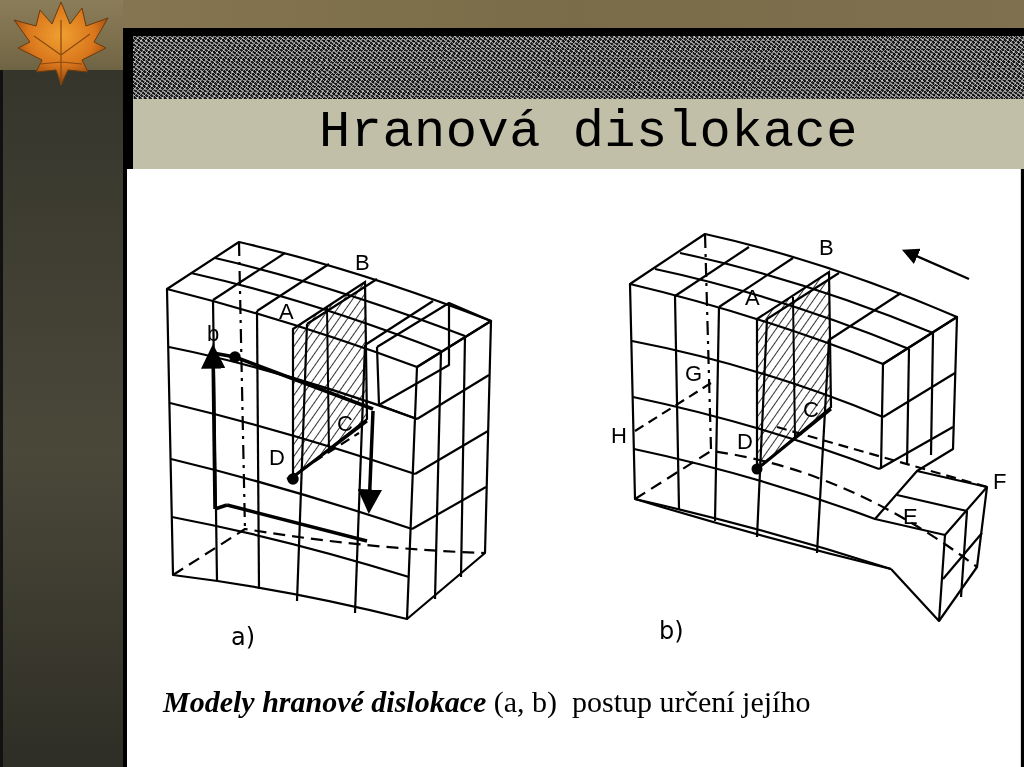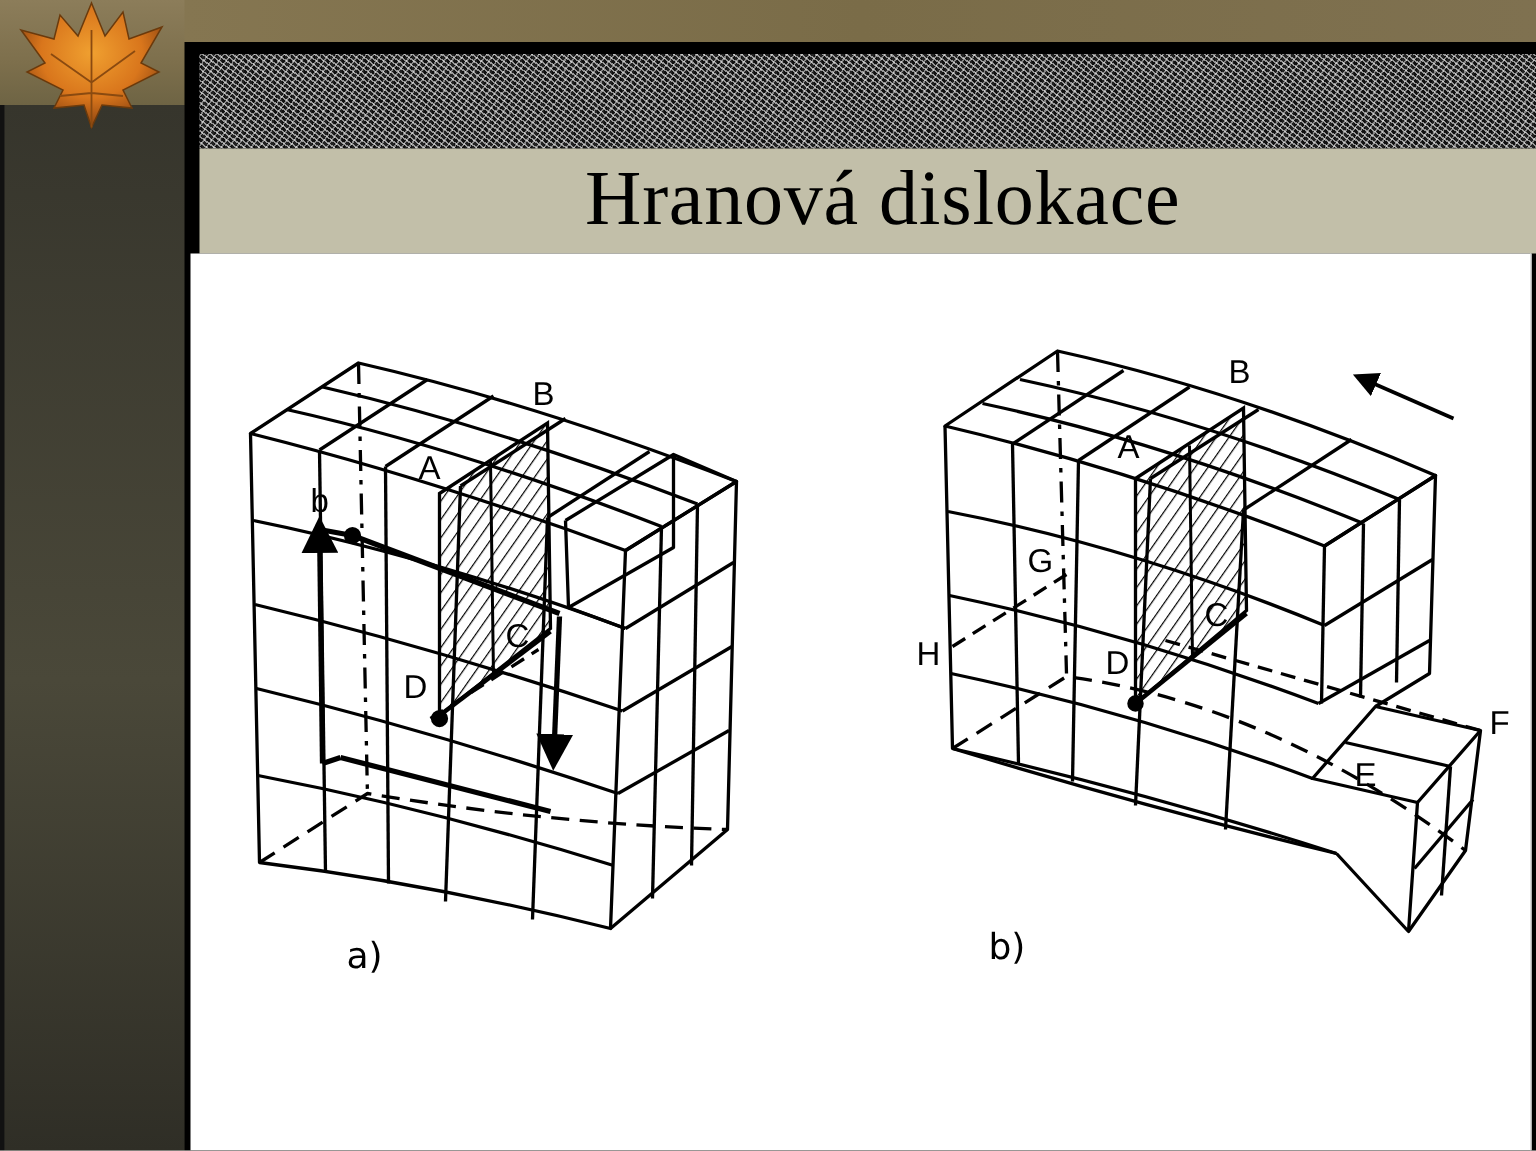--- a/index.html
+++ b/index.html
@@ -36,21 +36,21 @@
       repeating-linear-gradient(-53deg, rgba(255,255,255,0.45) 0 1px, transparent 1px 4px),
       repeating-linear-gradient(90deg, rgba(0,0,0,0.5) 0 2px, transparent 2px 5px),
       #222;
   }
   .title-band {
     position: absolute; left: 133px; top: 99px; width: 891px; height: 70px;
     background: #c2bfa9;
     display: flex; align-items: center; justify-content: center;
   }
   .title {
-    font-family: Liberation Serif, serif;
+    font-family: Liberation Mono, monospace;
     font-size: 52px; color: #000; letter-spacing: 0.5px;
     margin-left: 20px; margin-top: -4px;
   }
   .content {
     position: absolute; left: 127px; top: 169px; width: 893px; height: 598px;
     background: #fff;
     border-right: 1px solid #ddd;
   }
   .diagram { position: absolute; left: 0; top: 0; }
   .diagram text {
@@ -224,13 +224,16 @@
       <text x="676" y="248">C</text>
       <text x="610" y="280">D</text>
       <text x="558" y="212">G</text>
       <text x="484" y="274">H</text>
       <text x="776" y="355">E</text>
       <text x="866" y="320">F</text>
       <text class="panel-label" x="532" y="470">b)</text>
     </g>
   </svg>
 
+  <div class="caption">
+    <span class="bold-it">Modely hranové dislokace</span><span> (a, b)</span><span style="white-space:pre">  postup určení jejího</span>
+  </div>
 </div>
 
 </body></html>

